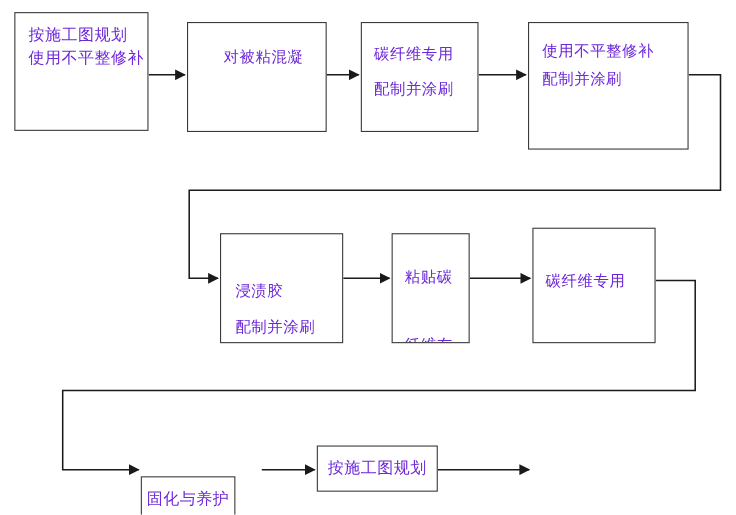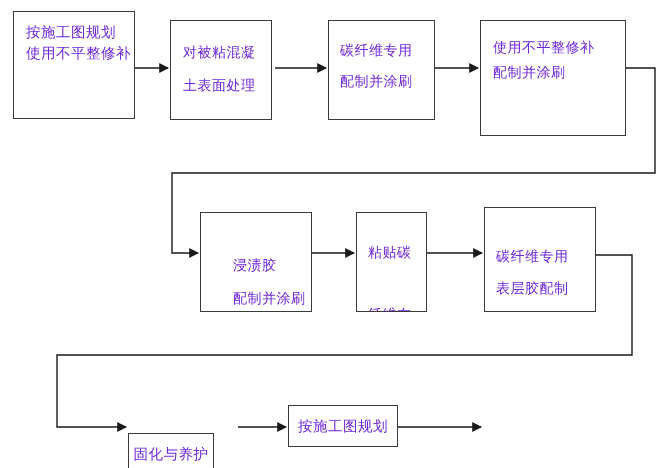--- a/index.html
+++ b/index.html
@@ -41,36 +41,36 @@
     font-size: 14px;
     letter-spacing: 0.5px;
     line-height: 1;
   }
 
   
   .n1 { left: 13px;  top: 11px;  width: 122px; height: 108px;
         padding: 10px 0 0 12px; }
   .n1 .ln { font-size: 14.5px; line-height: 21px; }
 
-  .n2 { left: 170px; top: 20px;  width: 102px; height: 100px;
-        padding: 15px 0 0 12px; }
+  .n2 { left: 170px; top: 20px;  width: 127px; height: 100px;
+        padding: 15px 0 0 12px; align-items: center; }
   .n2 .ln { line-height: 33px; }
 
   .n3 { left: 328px; top: 20px;  width: 107px; height: 100px;
         padding: 14px 0 0 11px; }
   .n3 .ln { line-height: 31px; }
 
   .n4 { left: 480px; top: 20px;  width: 146px; height: 116px;
         padding: 14px 0 0 12px; }
   .n4 .ln { line-height: 25px; }
 
   
   .n5 { left: 200px; top: 212px; width: 112px; height: 100px;
         padding: 36px 0 0 13px; }
-  .n5 .ln { line-height: 33px; margin-left: 19px; }
+  .n5 .ln { line-height: 33px; }
 
   .n6 { left: 356px; top: 212px; width: 71px;  height: 100px;
         padding: 26px 0 0 11px; gap: 36px; }
   .n6 .ln { line-height: 26px; }
 
   .n7 { left: 484px; top: 207px; width: 112px; height: 105px;
         padding: 32px 0 0 11px; }
   .n7 .ln { line-height: 32px; }
 
   
@@ -106,21 +106,20 @@
     </g>
   </svg>
 
   <div class="node n1">
     <span class="ln">按施工图规划</span>
     <span class="ln">使用不平整修补</span>
   </div>
 
   <div class="node n2">
     <span class="ln">对被粘混凝</span>
-    <span class="ln">土表面处理</span>
   </div>
 
   <div class="node n3">
     <span class="ln">碳纤维专用</span>
     <span class="ln">配制并涂刷</span>
   </div>
 
   <div class="node n4">
     <span class="ln">使用不平整修补</span>
     <span class="ln">配制并涂刷</span>
@@ -131,21 +130,20 @@
     <span class="ln">配制并涂刷</span>
   </div>
 
   <div class="node n6">
     <span class="ln">粘贴碳</span>
     <span class="ln">纤维布</span>
   </div>
 
   <div class="node n7">
     <span class="ln">碳纤维专用</span>
-    <span class="ln">表层胶配制</span>
   </div>
 
   <div class="node row3 n8">
     <span class="ln">固化与养护</span>
   </div>
 
   <div class="node row3 n9">
     <span class="ln">按施工图规划</span>
   </div>
 

